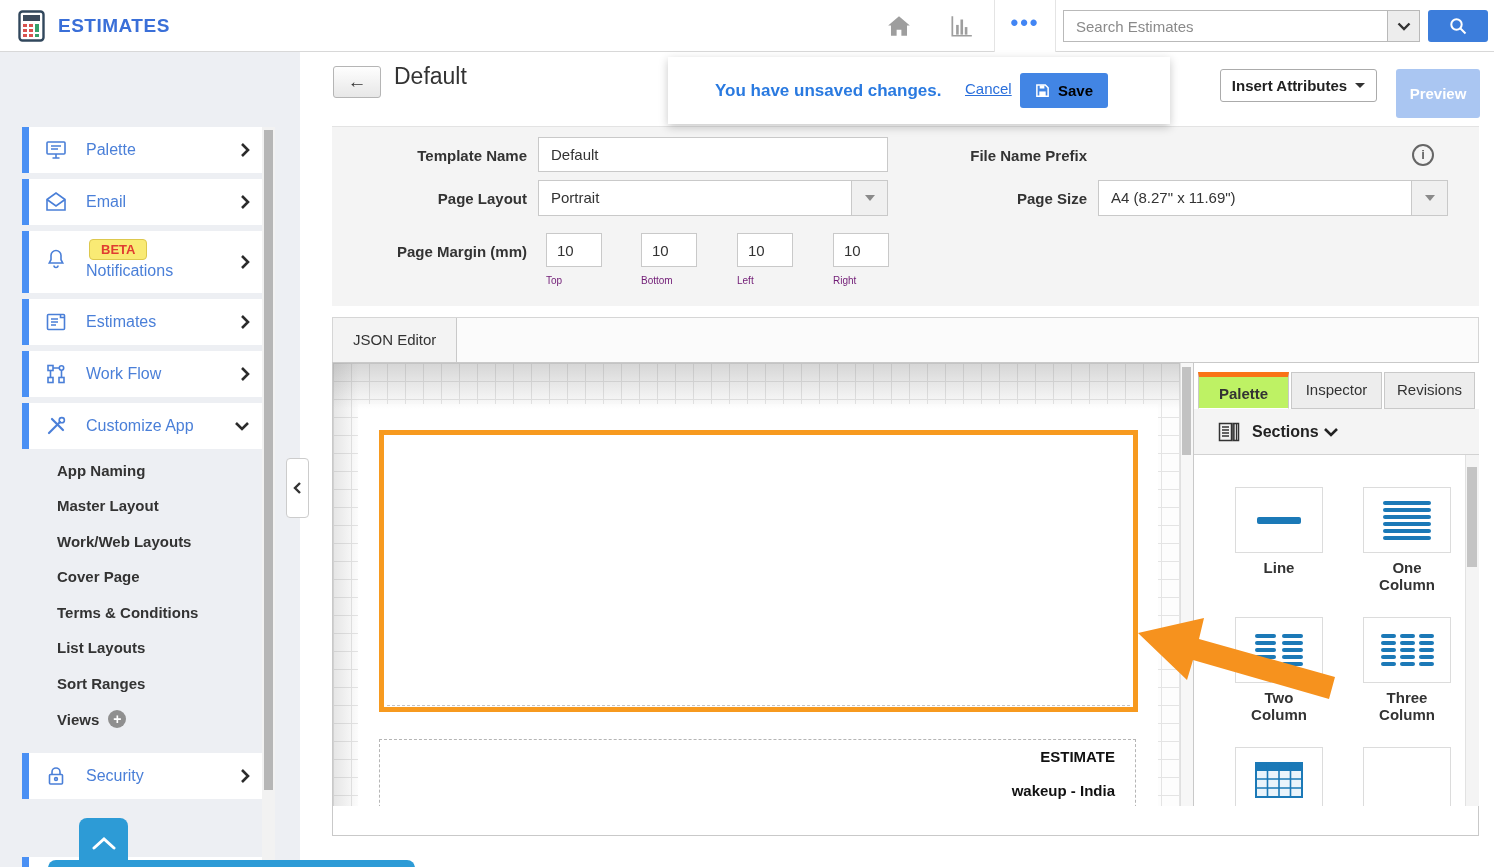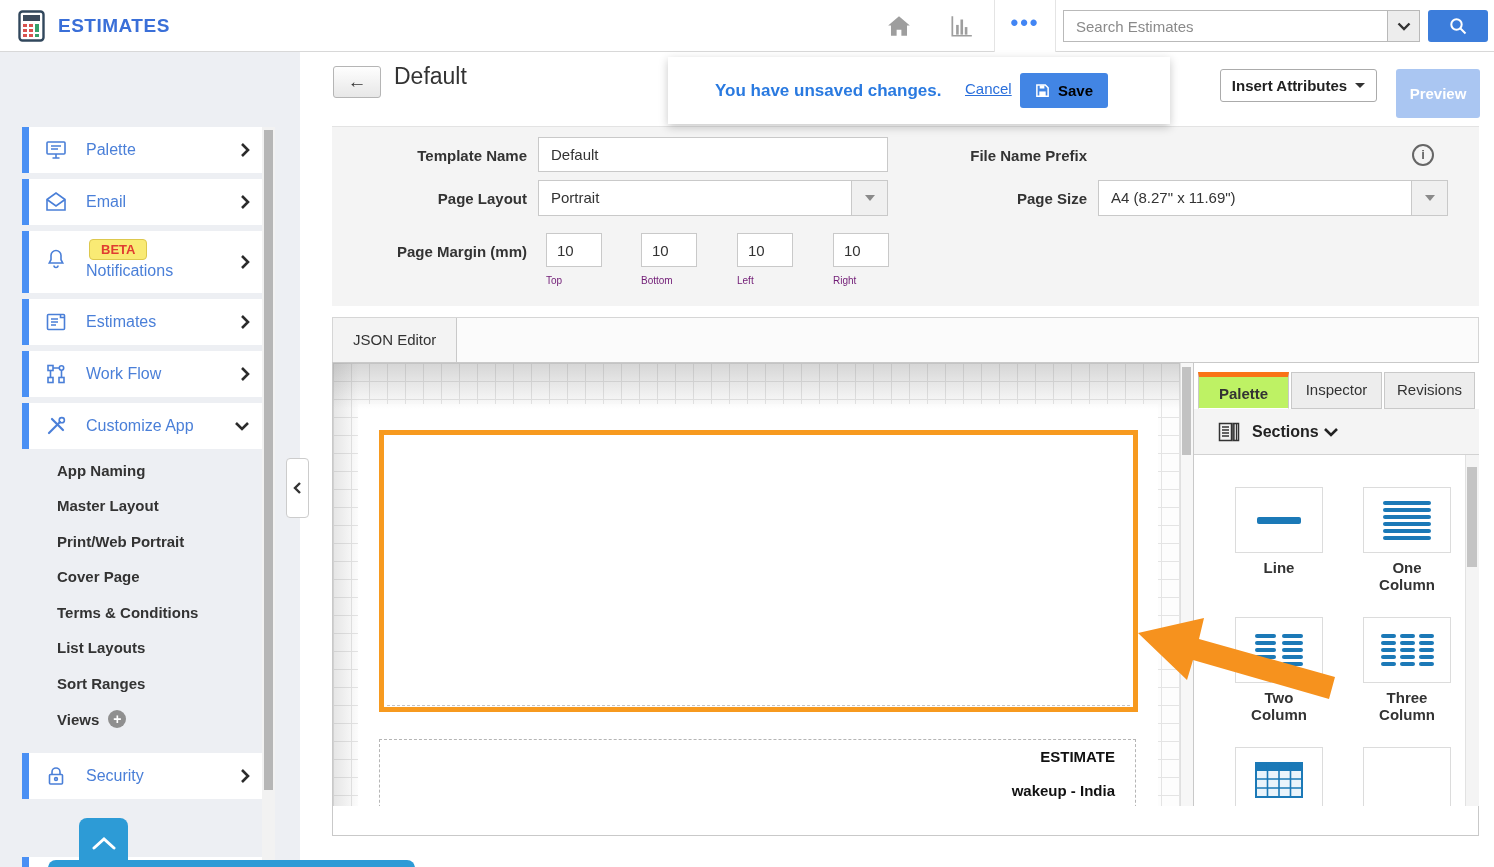--- a/index.html
+++ b/index.html
@@ -268,21 +268,21 @@
       <span class="lbl">Customize App</span>
       <span class="chev">
         <svg width="16" height="10" viewBox="0 0 16 10">
             <path d="M2 2l6 6 6-6" stroke="#2b2b2b" stroke-width="2.6" fill="none"></path>
           </svg>
       </span>
     </div>
 
     <div class="sub-item" style="top:410px">App Naming</div>
     <div class="sub-item" style="top:445px">Master Layout</div>
-    <div class="sub-item" style="top:481px">Print/Web Portrait</div>
+    <div class="sub-item" style="top:481px">Work/Web Layouts</div>
     <div class="sub-item" style="top:516px">Cover Page</div>
     <div class="sub-item" style="top:552px">Terms &amp; Conditions</div>
     <div class="sub-item" style="top:587px">List Layouts</div>
     <div class="sub-item" style="top:623px">Sort Ranges</div>
     <div class="sub-item" style="top:658px">
       <span>Views</span>
       <span class="plus-circ">+</span>
     </div>
 
     <div class="side-item" style="top:701px">

